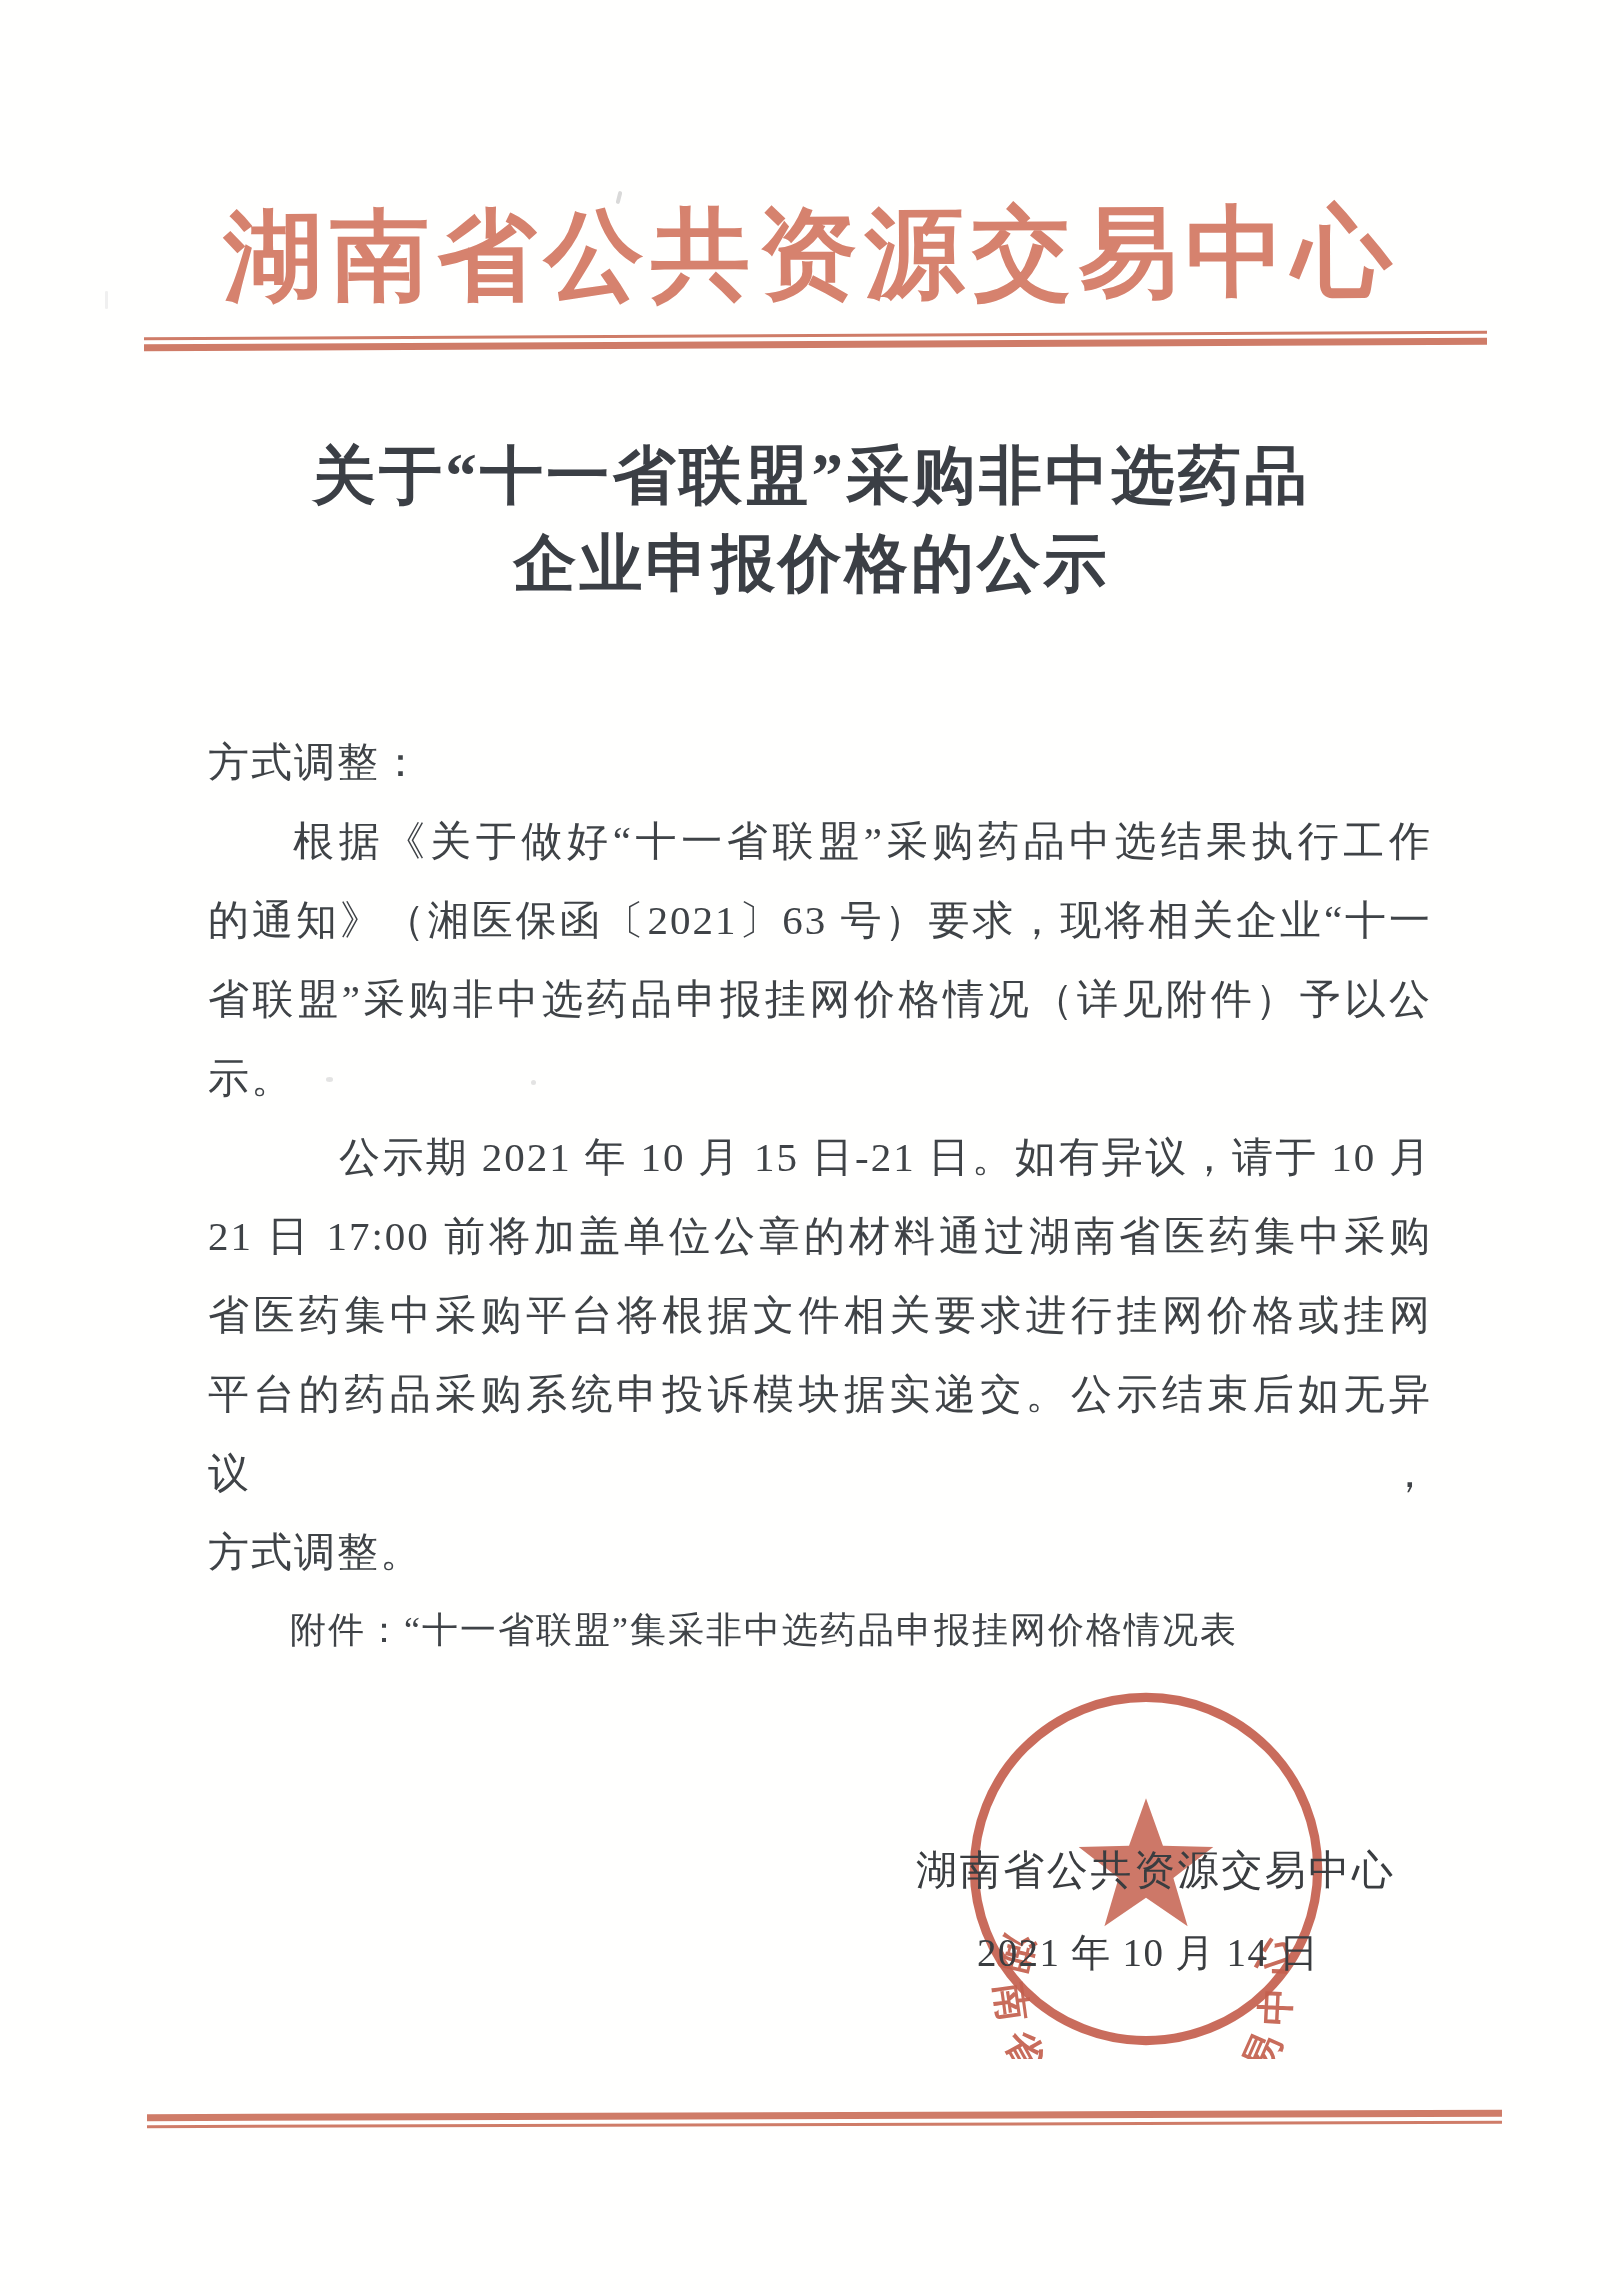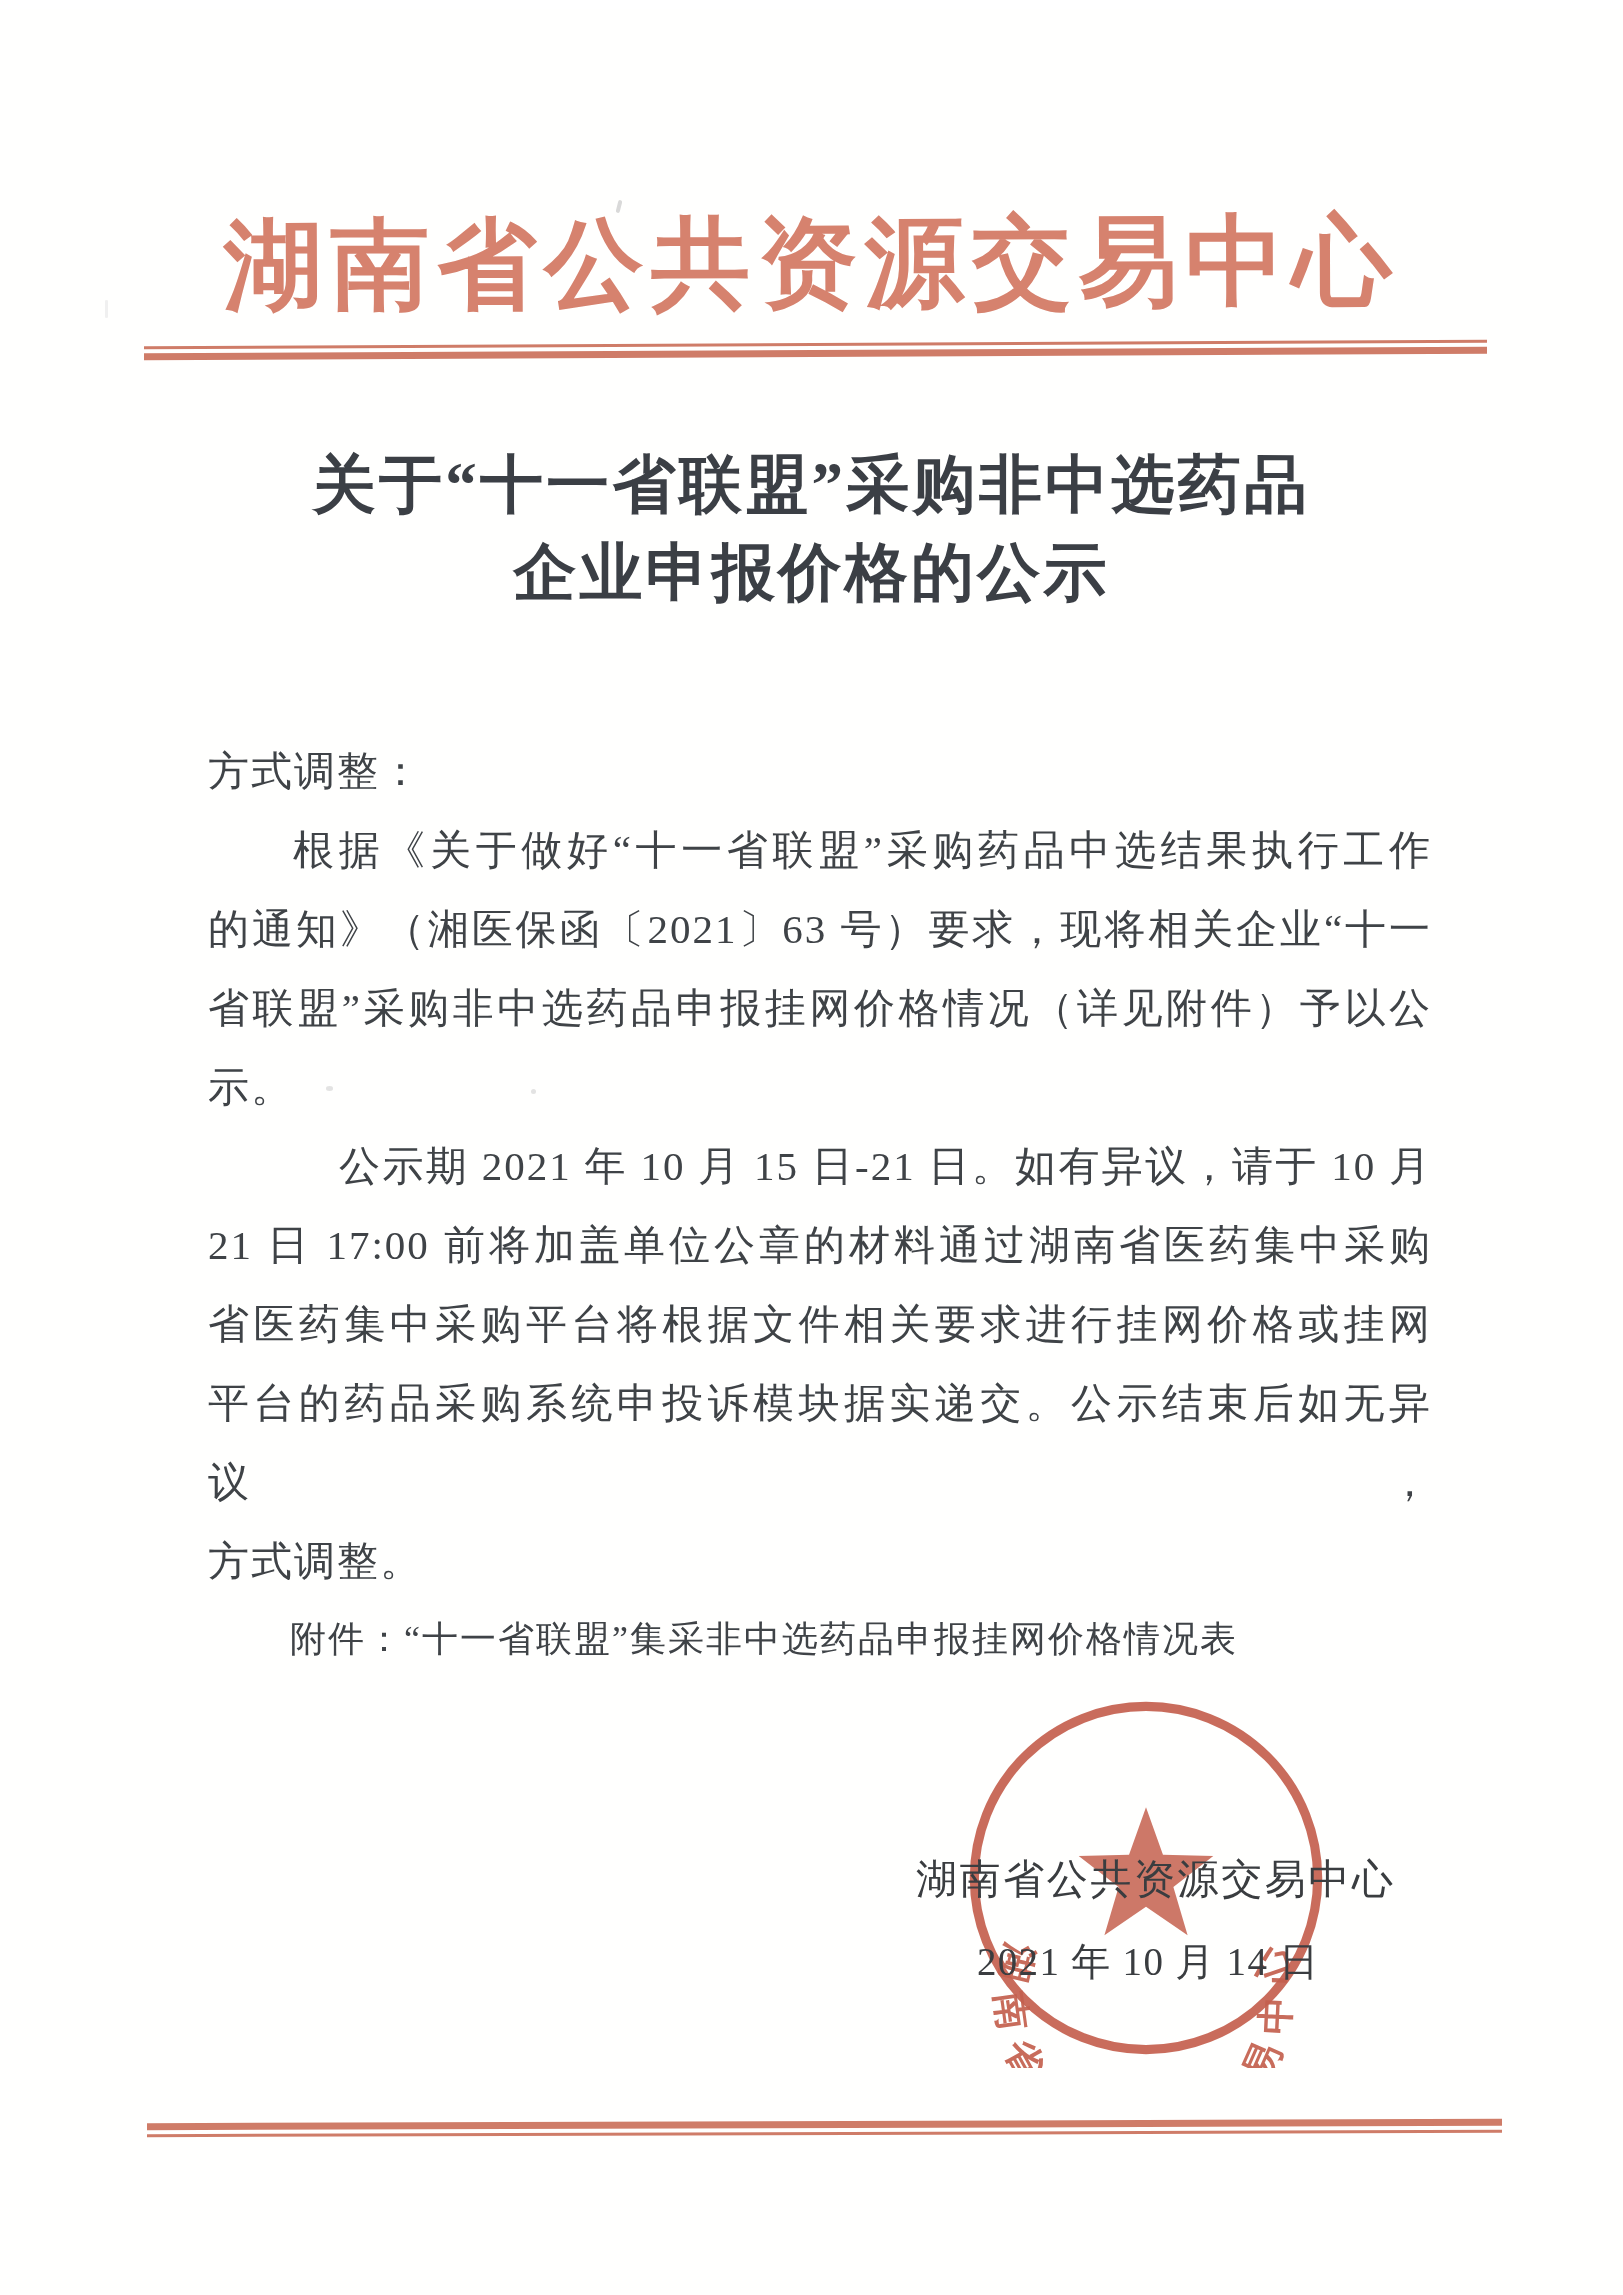--- a/index.html
+++ b/index.html
@@ -8,21 +8,21 @@
     --title-ink:#3b3f45;
     --body-ink:#3f4347;
     --seal-red:#c4604e;
   }
   html,body{margin:0;padding:0;}
   body{
     width:1623px;height:2295px;position:relative;background:#ffffff;
     font-family:"Liberation Serif","DejaVu Serif",serif;
     overflow:hidden;
   }
-  .page{position:absolute;inset:0;background:#fffffe;margin-top:9px;}
+  .page{position:absolute;inset:0;background:#fffffe;}
 
   
   .letterhead{
     position:absolute;top:189px;left:0;width:1623px;
     text-align:center;font-size:99px;font-weight:bold;
     letter-spacing:7.9px;color:var(--letterhead-red);
     white-space:nowrap;transform:rotate(-0.25deg);
   }
   .rule{position:absolute;background:var(--divider-red);transform:rotate(-0.28deg);}
   .rule-top-thin{top:334px;left:144px;width:1343px;height:3.3px;}

